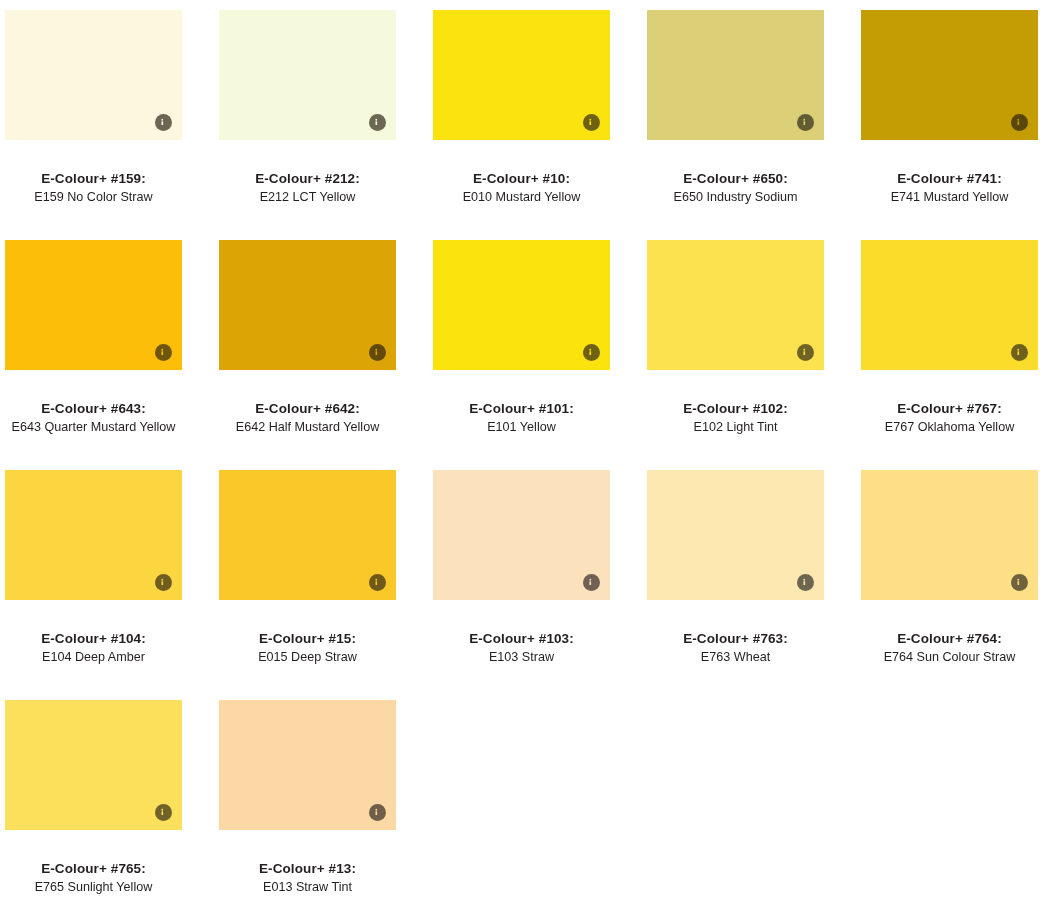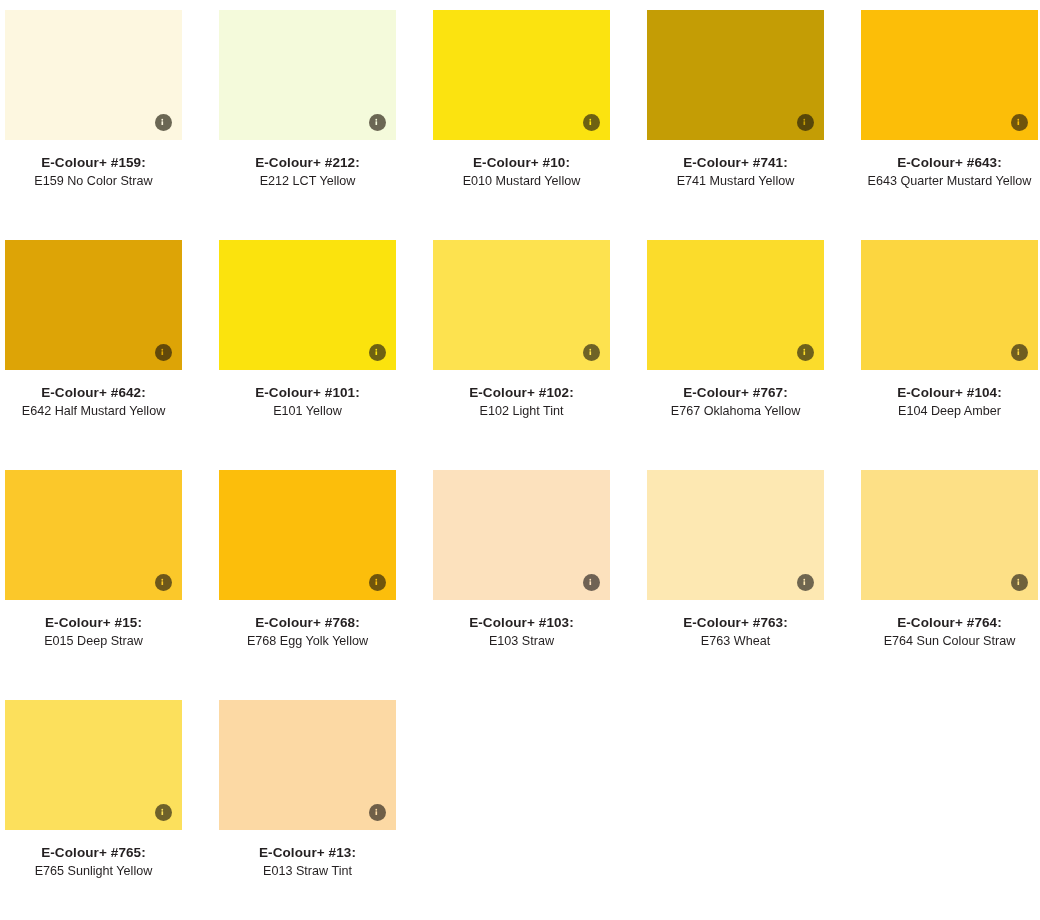--- a/index.html
+++ b/index.html
@@ -41,21 +41,21 @@
     bottom: 9px;
     width: 17px;
     height: 17px;
     border-radius: 50%;
     display: flex;
     align-items: center;
     justify-content: center;
   }
   .info-icon svg { display: block; }
   .swatch-title {
-    margin-top: 15px;
+    margin-top: 31px;
     text-align: center;
     font-size: 13.5px;
     font-weight: bold;
     line-height: 1.25;
     letter-spacing: 0.1px;
   }
   .swatch-subtitle {
     text-align: center;
     font-size: 12.6px;
     font-weight: normal;
@@ -98,20 +98,32 @@
           <svg width="17" height="17" viewBox="0 0 17 17" aria-hidden="true" style="margin-left: 5px;">
             <circle cx="3.2" cy="4.6" r="1.25" fill="#fbe310"></circle>
             <rect x="2.1" y="6.6" width="2.3" height="5.6" rx="0.5" fill="#fbe310"></rect>
           </svg>
         </span>
       </div>
       <div class="swatch-title">E-Colour+ #10:</div>
       <div class="swatch-subtitle">E010 Mustard Yellow</div>
     </div>
     <div class="swatch-cell">
+      <div class="swatch-chip" style="background: rgb(219, 208, 120);">
+        <span class="info-icon" style="background: rgb(98, 92, 53);">
+          <svg width="17" height="17" viewBox="0 0 17 17" aria-hidden="true" style="margin-left: 5px;">
+            <circle cx="3.2" cy="4.6" r="1.25" fill="#dbd078"></circle>
+            <rect x="2.1" y="6.6" width="2.3" height="5.6" rx="0.5" fill="#dbd078"></rect>
+          </svg>
+        </span>
+      </div>
+      <div class="swatch-title">E-Colour+ #650:</div>
+      <div class="swatch-subtitle">E650 Industry Sodium</div>
+    </div>
+    <div class="swatch-cell">
       <div class="swatch-chip" style="background: rgb(196, 157, 5);">
         <span class="info-icon" style="background: rgb(88, 71, 9);">
           <svg width="17" height="17" viewBox="0 0 17 17" aria-hidden="true" style="margin-left: 5px;">
             <circle cx="3.2" cy="4.6" r="1.25" fill="#c49d05"></circle>
             <rect x="2.1" y="6.6" width="2.3" height="5.6" rx="0.5" fill="#c49d05"></rect>
           </svg>
         </span>
       </div>
       <div class="swatch-title">E-Colour+ #741:</div>
       <div class="swatch-subtitle">E741 Mustard Yellow</div>
@@ -192,32 +204,20 @@
       <div class="swatch-chip" style="background: rgb(251, 200, 42);">
         <span class="info-icon" style="background: rgb(110, 88, 26);">
           <svg width="17" height="17" viewBox="0 0 17 17" aria-hidden="true" style="margin-left: 5px;">
             <circle cx="3.2" cy="4.6" r="1.25" fill="#fbc82a"></circle>
             <rect x="2.1" y="6.6" width="2.3" height="5.6" rx="0.5" fill="#fbc82a"></rect>
           </svg>
         </span>
       </div>
       <div class="swatch-title">E-Colour+ #15:</div>
       <div class="swatch-subtitle">E015 Deep Straw</div>
-    </div>
-    <div class="swatch-cell">
-      <div class="swatch-chip" style="background: rgb(252, 190, 11);">
-        <span class="info-icon" style="background: rgb(112, 85, 12);">
-          <svg width="17" height="17" viewBox="0 0 17 17" aria-hidden="true" style="margin-left: 5px;">
-            <circle cx="3.2" cy="4.6" r="1.25" fill="#fcbe0b"></circle>
-            <rect x="2.1" y="6.6" width="2.3" height="5.6" rx="0.5" fill="#fcbe0b"></rect>
-          </svg>
-        </span>
-      </div>
-      <div class="swatch-title">E-Colour+ #768:</div>
-      <div class="swatch-subtitle">E768 Egg Yolk Yellow</div>
     </div>
     <div class="swatch-cell">
       <div class="swatch-chip" style="background: rgb(252, 225, 189);">
         <span class="info-icon" style="background: rgb(111, 98, 84);">
           <svg width="17" height="17" viewBox="0 0 17 17" aria-hidden="true" style="margin-left: 5px;">
             <circle cx="3.2" cy="4.6" r="1.25" fill="#fce1bd"></circle>
             <rect x="2.1" y="6.6" width="2.3" height="5.6" rx="0.5" fill="#fce1bd"></rect>
           </svg>
         </span>
       </div>

